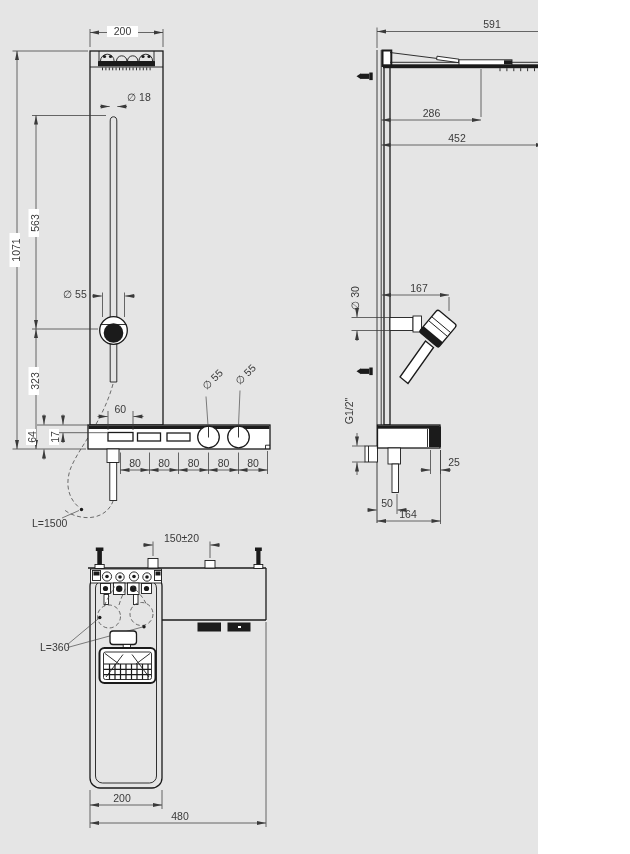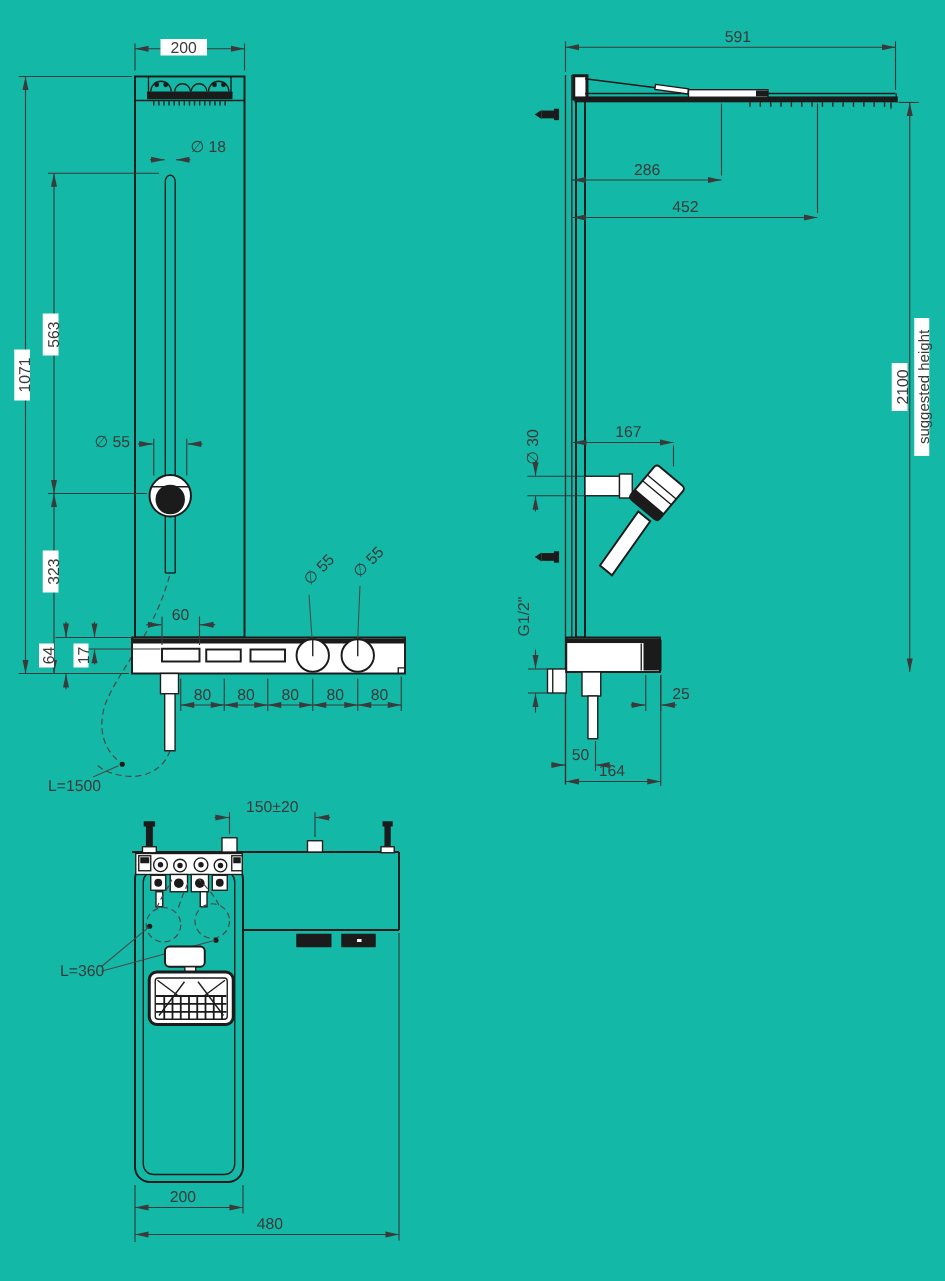--- a/index.html
+++ b/index.html
@@ -1,16 +1,16 @@
 <!DOCTYPE html>
 <html><head>
 <meta charset="utf-8">
 <style>
   html,body{margin:0;padding:0;background:#ffffff;}
-  #stage{position:relative;width:630px;height:854px;background:#14b8a6;overflow:hidden;
+  #stage{position:relative;width:538px;height:854px;background:#e5e5e5;overflow:hidden;
          font-family:"Liberation Sans", sans-serif;}
   svg{position:absolute;left:0;top:0;}
   .ol{fill:none;stroke:#1b1b1b;stroke-width:1.3;}
   .olw{fill:#fff;stroke:#1b1b1b;stroke-width:1.3;}
   .ol2{fill:none;stroke:#1b1b1b;stroke-width:0.9;}
   .ol2w{fill:#fff;stroke:#1b1b1b;stroke-width:0.9;}
   .thk{fill:#fff;stroke:#1b1b1b;stroke-width:2;}
   .dk{fill:#1b1b1b;stroke:none;}
   .dim{fill:none;stroke:#3a3a3a;stroke-width:0.75;}
   .dsh{fill:none;stroke:#4a4a4a;stroke-width:0.8;stroke-dasharray:4 2.6;}

